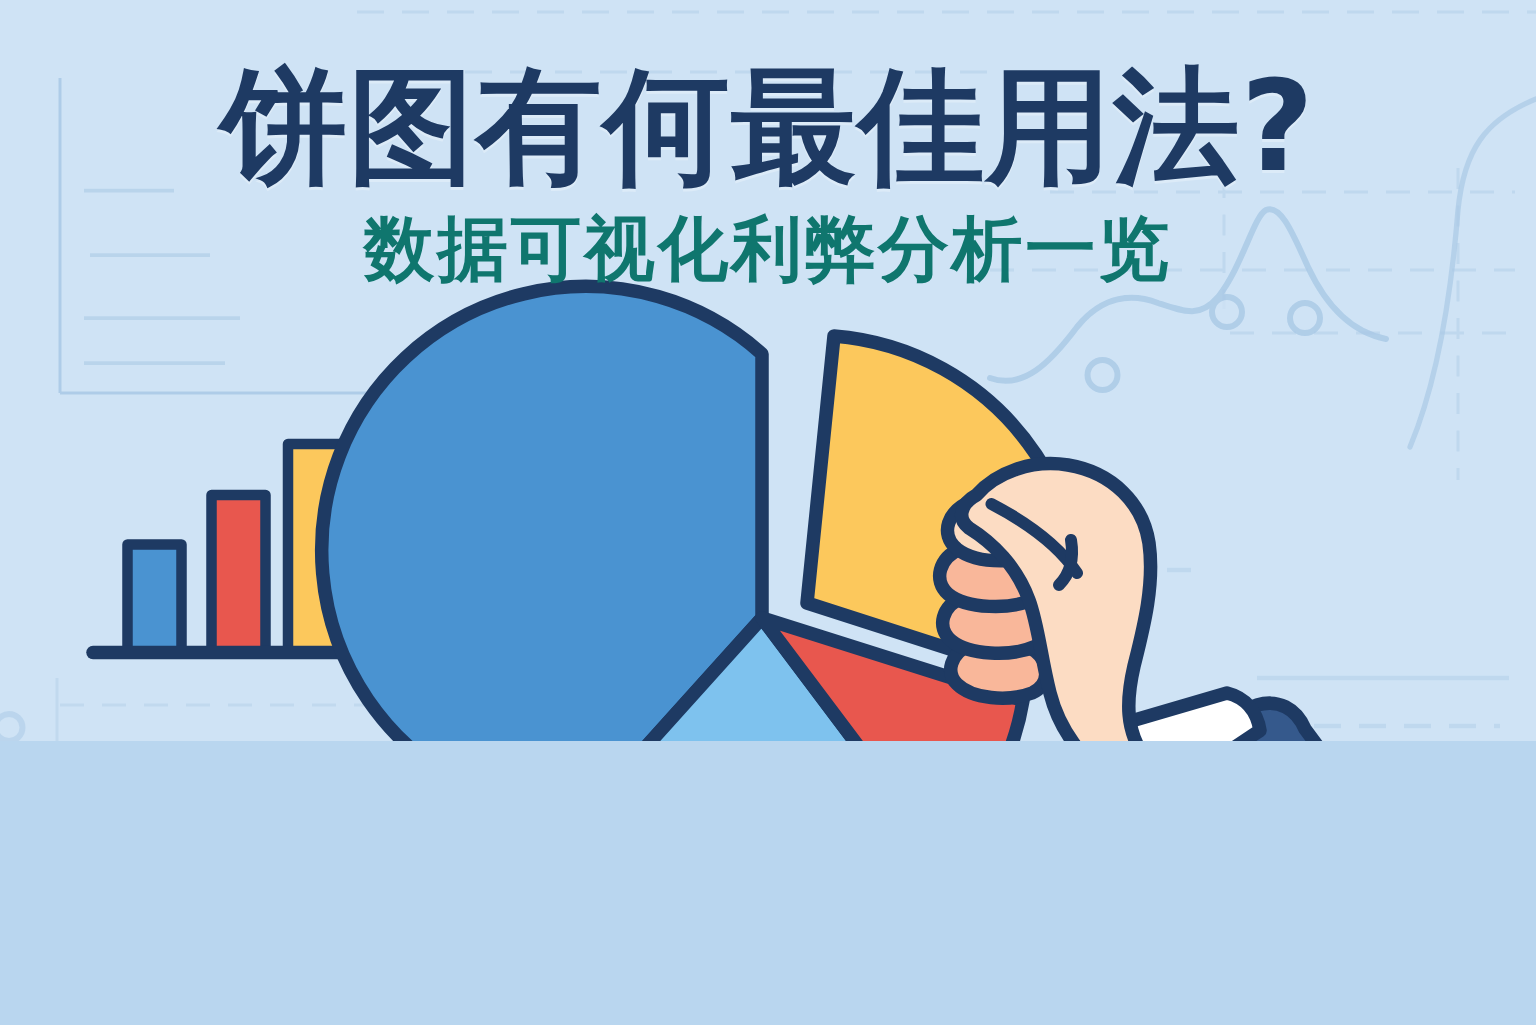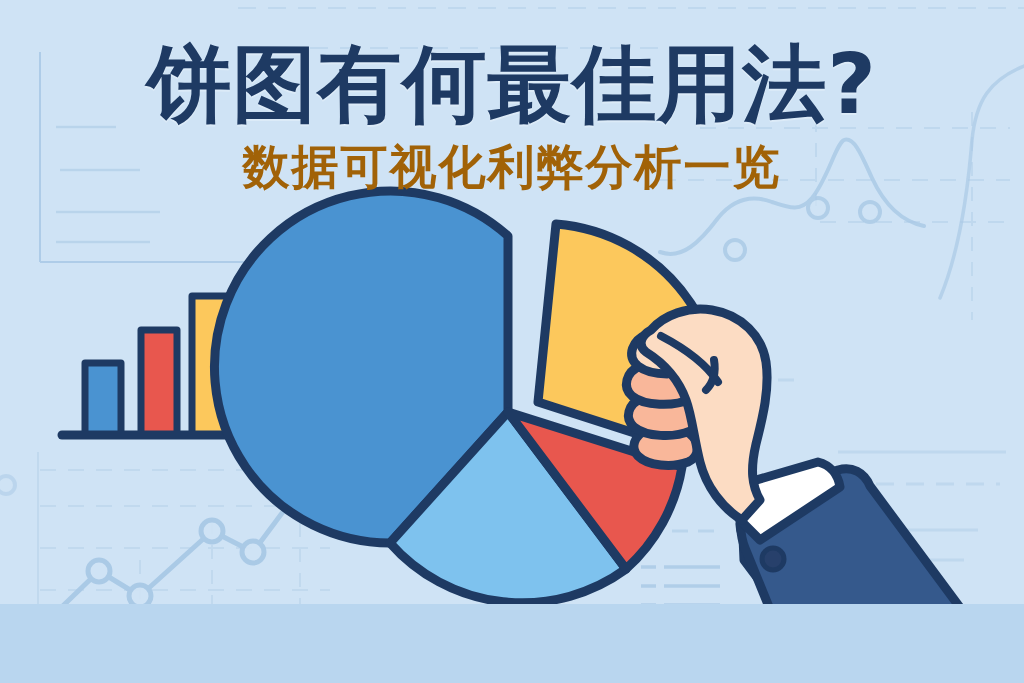--- a/index.html
+++ b/index.html
@@ -6,21 +6,21 @@
   html, body {
     margin: 0;
     padding: 0;
     background: #b9d6ef;
   }
   * { box-sizing: border-box; }
 
   #poster {
     position: relative;
     width: 1024px;
-    height: 604px;
+    height: 494px;
     overflow: hidden;
     background: #cfe3f5;
     font-family: "Liberation Sans", "DejaVu Sans", sans-serif;
   }
 
   
   .bg-layer {
     position: absolute;
     inset: 0;
     width: 1024px;
@@ -49,21 +49,21 @@
     text-shadow: 0 2px 0 rgba(255,255,255,.28);
   }
   .title-sub {
     display: block;
     margin: 12px 0 0 0;
     font-family: "DejaVu Sans", "Liberation Sans", sans-serif;
     font-size: 47px;
     line-height: 1.1;
     font-weight: 700;
     letter-spacing: 2px;
-    color: #a16207;
+    color: #0f766e;
   }
 
   
   .art-layer {
     position: absolute;
     inset: 0;
     width: 1024px;
     height: 683px;
     z-index: 4;
   }

